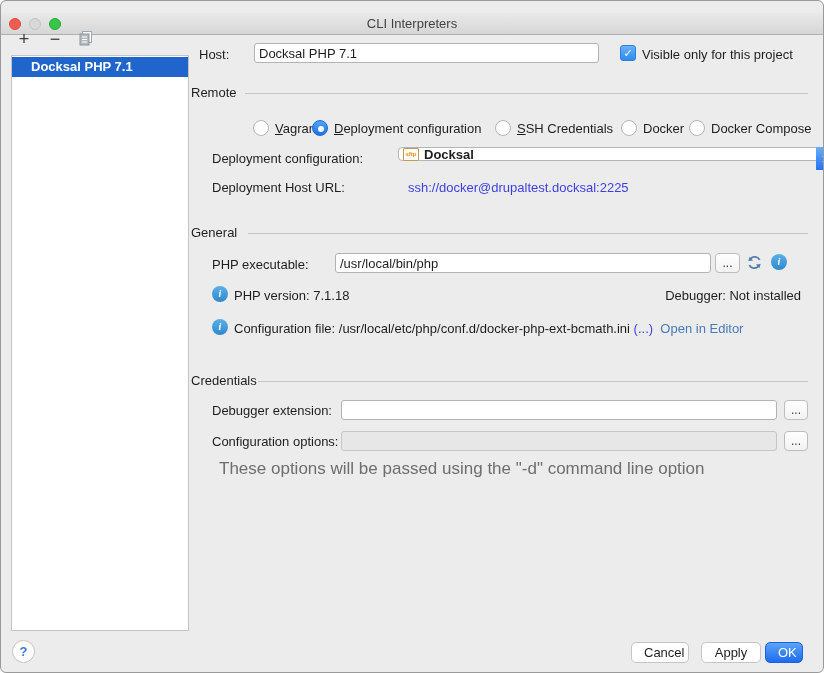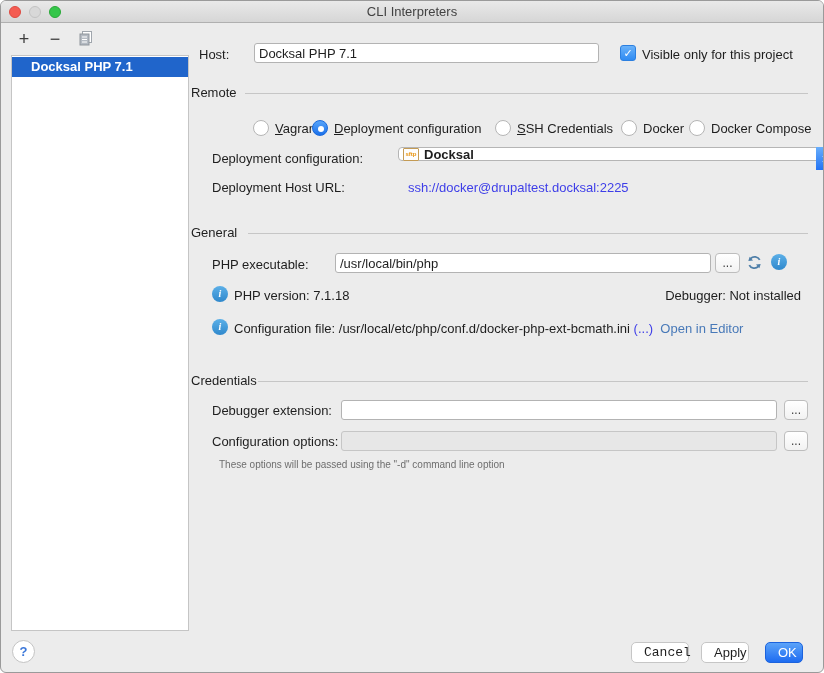--- a/index.html
+++ b/index.html
@@ -6,21 +6,21 @@
   *{box-sizing:border-box;}
   .window{
     position:relative;width:824px;height:673px;
     background:#ececec;overflow:hidden;border-radius:6px;
     border:1px solid #9a9a9a;
     font-family:"Liberation Sans","DejaVu Sans",sans-serif;
     font-size:13px;color:#1e1e1e;
   }
   
   .titlebar{
-    position:absolute;left:0;top:0;width:100%;height:22px;
+    position:absolute;left:0;top:12px;width:100%;height:22px;
     background:linear-gradient(#e9e9e9,#d6d6d6);
     border-bottom:1px solid #b0b0b0;
   }
   .titlebar-title{
     position:absolute;left:0;right:0;top:3px;text-align:center;
     font-size:13px;color:#424242;
   }
   .tl{position:absolute;top:5px;width:12px;height:12px;border-radius:50%;}
   .tl.red{left:8px;background:#f45c52;border:1px solid #dd4a41;}
   .tl.gray{left:28px;background:#d8d8d8;border:1px solid #c2c2c2;}
@@ -90,21 +90,21 @@
     width:16px;height:16px;border-radius:50%;background:linear-gradient(#5cb0e8,#2f88cc);
     color:#ffffff;font-size:10px;font-weight:bold;text-align:center;line-height:16px;
     font-family:"Liberation Serif","DejaVu Serif",serif;font-style:italic;
   }
   .browse-btn{
     position:absolute;height:20px;background:linear-gradient(#ffffff,#f2f2f2);
     border:1px solid #bdbdbd;border-radius:4px;font-size:12px;color:#3c3c3c;
     text-align:center;line-height:16px;padding:0;
     font-family:"Liberation Sans","DejaVu Sans",sans-serif;
   }
-  .hint{font-size:10px;color:#6e6e6e;}
+  .hint{font-size:17px;color:#6e6e6e;}
   
   .help-btn{
     position:absolute;left:11px;top:639px;width:23px;height:23px;border-radius:50%;
     background:#ffffff;border:1px solid #c3c3c3;color:#3b77d9;font-weight:bold;
     font-size:13px;text-align:center;line-height:21px;
   }
   .btn{
     position:absolute;top:641px;height:21px;border-radius:5px;
     background:#ffffff;border:1px solid #c6c6c6;font-size:13px;color:#1e1e1e;
     text-align:center;line-height:19px;padding:0 12px;
@@ -214,17 +214,17 @@
   <input class="field" style="left: 340px; top: 399px; width: 436px;" value="">
   <button class="browse-btn" style="left:783px;top:399px;width:24px;">...</button>
 
   <span class="abs lbl" style="left:211px;top:433px;">Configuration options:</span>
   <input class="field" style="left: 340px; top: 430px; width: 436px;" disabled="" value="">
   <button class="browse-btn" style="left:783px;top:430px;width:24px;">...</button>
 
   <span class="abs hint" style="left:218px;top:458px;">These options will be passed using the "-d" command line option</span>
 
   <div class="help-btn">?</div>
-  <button class="btn" style="left:630px;width:58px;font-family:Liberation Mono, monospace;">Cancel</button>
-  <button class="btn" style="left:700px;width:48px;">Apply</button>
+  <button class="btn" style="left:630px;width:58px;">Cancel</button>
+  <button class="btn" style="left:700px;width:60px;">Apply</button>
   <button class="btn primary" style="left:764px;width:38px;">OK</button>
 
 </div>
 
 </body></html>

